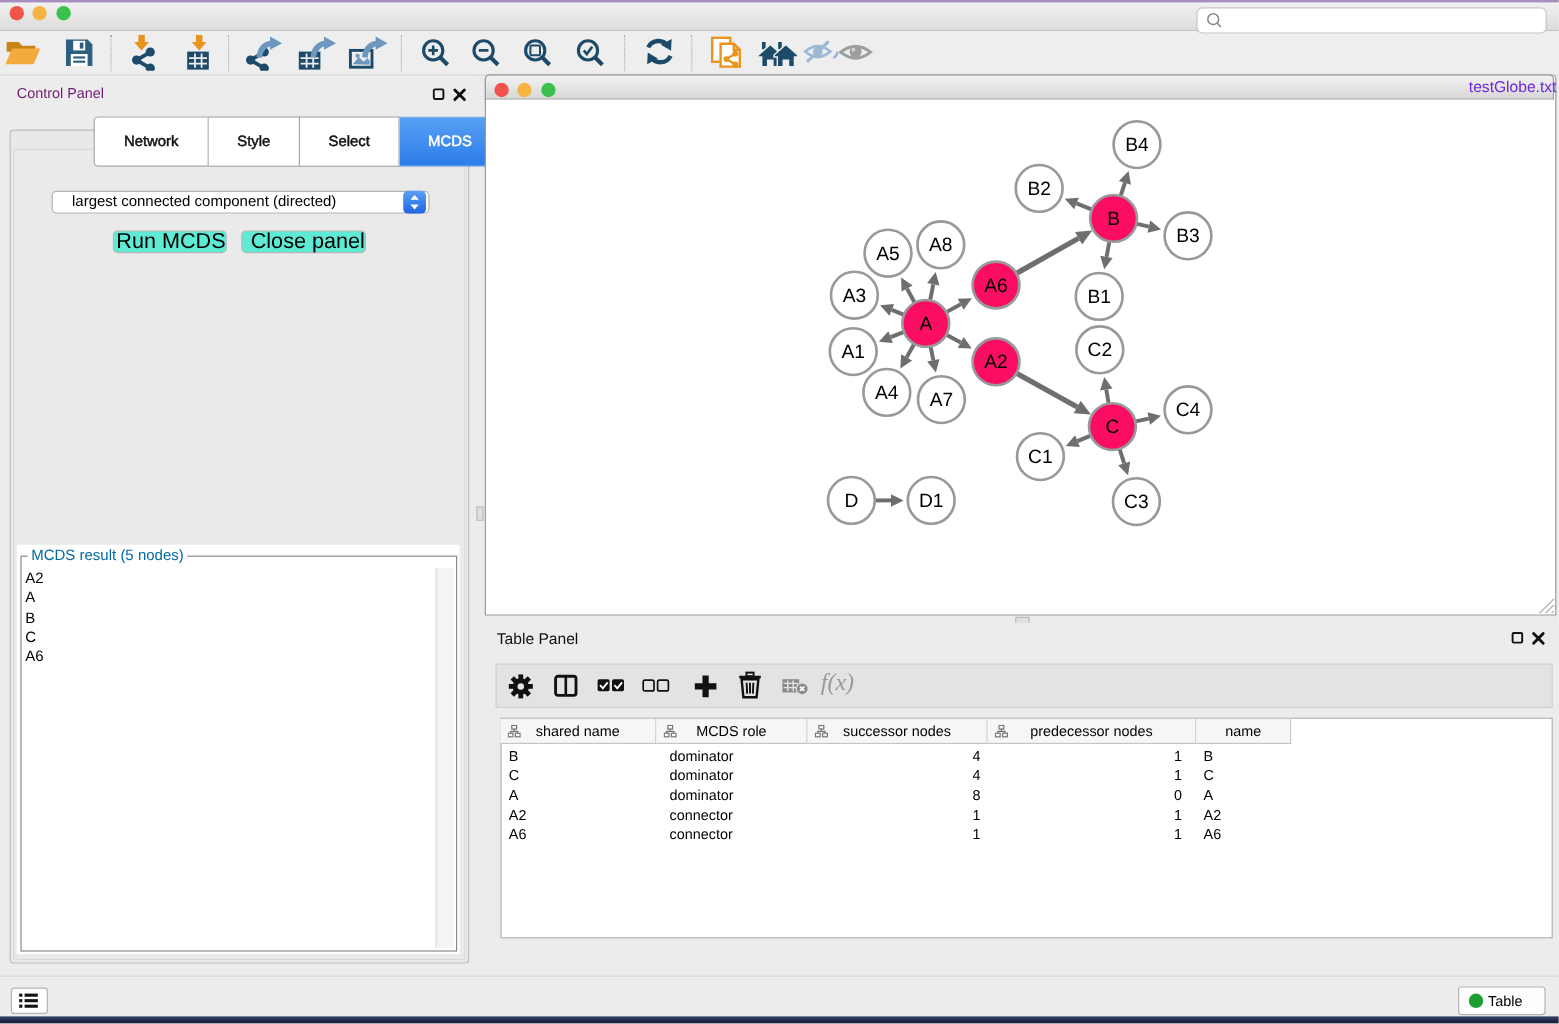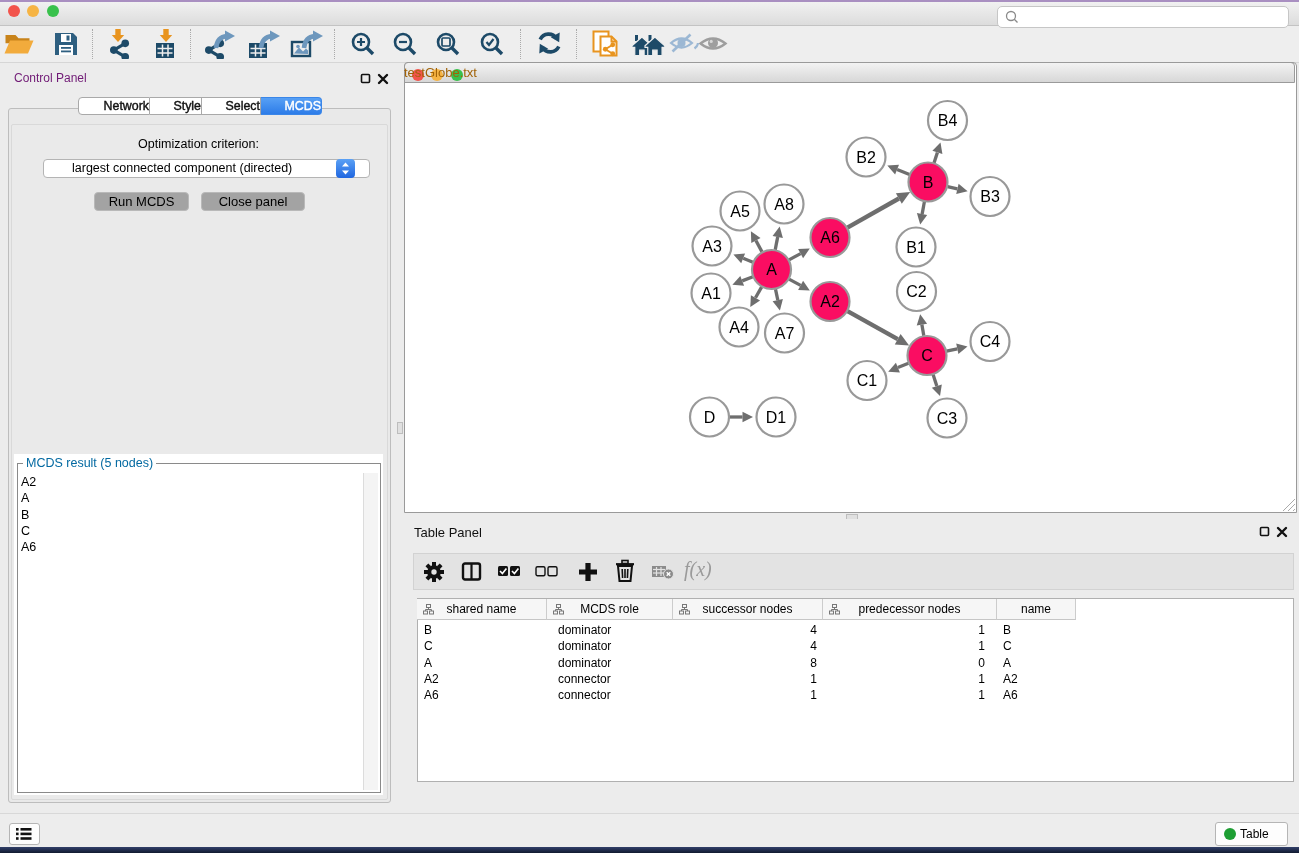--- a/index.html
+++ b/index.html
@@ -15,41 +15,41 @@
 #toolbar{left:0;top:26px;width:1299px;height:36px;background:#eeeeee;border-bottom:1px solid #d6d6d6}
 .sep{position:absolute;top:29px;height:30px;width:0;border-left:1px dotted #aaaaaa}
 .ticon{position:absolute;top:3px}
 #search{left:997px;top:6px;width:290px;height:20px;background:#fff;border:1px solid #c6c6c6;border-radius:5px}
 
 #cpanel{left:0;top:63px;width:397px;height:750px;background:#ececec}
 #cptitle{left:14px;top:71px;font-size:12px;color:#701a75}
 #cpbody{left:8px;top:108px;width:381px;height:693px;background:#e9e9e9;border:1px solid #bdbdbd;border-radius:3px}
 #cpinner{left:11px;top:124px;width:375px;height:674px;background:#eaeaea;border:1px solid #d9d9d9;border-radius:2px}
 .tabrow{position:absolute;display:flex}
-.tab{height:16px;line-height:16px;font-size:12.4px;-webkit-text-stroke:0.4px;text-align:right;background:#fff;
- border:1px solid #a9a9a9;border-left:none;color:#111;padding:0}
+.tab{height:16px;line-height:16px;font-size:12.4px;-webkit-text-stroke:0.4px;text-align:center;background:#fff;
+ border:1px solid #a9a9a9;border-left:none;color:#111;padding:12px}
 .tab.first{border-left:1px solid #a9a9a9;border-radius:4px 0 0 4px}
 .tab.last{border-radius:0 4px 4px 0}
 .tab.active{background:linear-gradient(#57a0f5,#2d7ce8);border-color:#3a86e8;color:#fff}
 #optlabel{left:0;top:137px;width:397px;text-align:center;font-size:12.5px;color:#000}
 #combo{left:43px;top:159px;width:297px;height:17px;background:#fff;border:1px solid #b4b4b4;border-radius:4px;
- font-size:12.5px;line-height:17px;padding-left:28px;color:#000}
+ font-size:12.5px;line-height:17px;padding-left:16px;color:#000}
 #combobtn{left:336px;top:159px;width:19px;height:19px;background:linear-gradient(#5ba1f5,#1f66e0);border-radius:4px}
-.btn{position:absolute;height:17px;line-height:17px;background:#a3a3a3;border:1px solid #b9b9b9;border-radius:4px;
- font-size:13px;text-align:center;color:#000}
+.btn{position:absolute;height:17px;line-height:17px;background:#5eead4;border:1px solid #b9b9b9;border-radius:4px;
+ font-size:18px;text-align:right;color:#000}
 #resultbox{left:14px;top:454px;width:369px;height:341px;background:#fff}
 #fset{left:17px;top:463px;width:362px;height:328px;border:1px solid #8a8a8a}
 #legend{left:23px;top:456px;background:#fff;padding:0 3px;font-size:12.5px;color:#0369a1}
 #rlist{left:21px;top:474px;font-size:12.5px;line-height:16.3px;color:#000}
 #rscroll{left:363px;top:473px;width:14px;height:317px;background:#f4f4f4;border-left:1px solid #dcdcdc}
 
 #netwin{left:404px;top:62px;width:891px;height:449px;background:#fff;border:1px solid #9a9a9a;border-radius:4px 4px 0 0}
 #nettitle{left:404px;top:62px;width:891px;height:21px;background:linear-gradient(#f3f3f3,#d7d7d7);
  border:1px solid #9a9a9a;border-radius:4px 4px 0 0;box-sizing:border-box}
-#nettext{left:404px;top:65px;width:893px;text-align:left;font-size:13px;color:#a16207}
+#nettext{left:404px;top:65px;width:893px;text-align:right;font-size:13px;color:#6d28d9}
 
 #tpanel{left:398px;top:519px;width:901px;height:294px;background:#ececec}
 #tptitle{left:414px;top:525px;font-size:13px;color:#111}
 #ttoolbar{left:413px;top:553px;width:879px;height:35px;background:#e3e3e3;border:1px solid #d2d2d2}
 #tbl{left:417px;top:598px;width:875px;height:182px;background:#fff;border:1px solid #b0b0b0}
 .th{position:absolute;top:599px;height:20px;background:#f6f6f6;border-right:1px solid #cccccc;border-bottom:1px solid #c6c6c6;
  font-size:12px;color:#000;text-align:center;line-height:20px}
 .td{position:absolute;height:17px;font-size:12px;color:#000;line-height:17px}
 .num{text-align:right}
 
@@ -204,21 +204,20 @@
       <path d="M2,2 L10,10 M10,2 L2,10" stroke="#111" stroke-width="2.4" stroke-linecap="round"></path>
     </svg>
 <div id="cpbody" class="abs"></div>
 <div id="cpinner" class="abs"></div>
 <div class="tabrow" style="left:78px;top:97px">
  <div class="tab first" style="width:70px">Network</div>
  <div class="tab" style="width:51px">Style</div>
  <div class="tab" style="width:58px">Select</div>
  <div class="tab last active" style="width:60px">MCDS</div>
 </div>
-<div id="optlabel" class="abs">Optimization criterion:</div>
 <div id="combo" class="abs">largest connected component (directed)</div>
 <div id="combobtn" class="abs"><svg width="19" height="19">
         <path d="M9.5,3.5 L13,7.5 L6,7.5 Z" fill="#fff"></path>
         <path d="M9.5,15.5 L13,11.5 L6,11.5 Z" fill="#fff"></path>
       </svg></div>
 <div class="btn" style="left:94px;top:192px;width:93px">Run MCDS</div>
 <div class="btn" style="left:201px;top:192px;width:102px">Close panel</div>
 <div id="resultbox" class="abs"></div>
 <div id="fset" class="abs"></div>
 <div id="legend" class="abs">MCDS result (5 nodes)</div>

